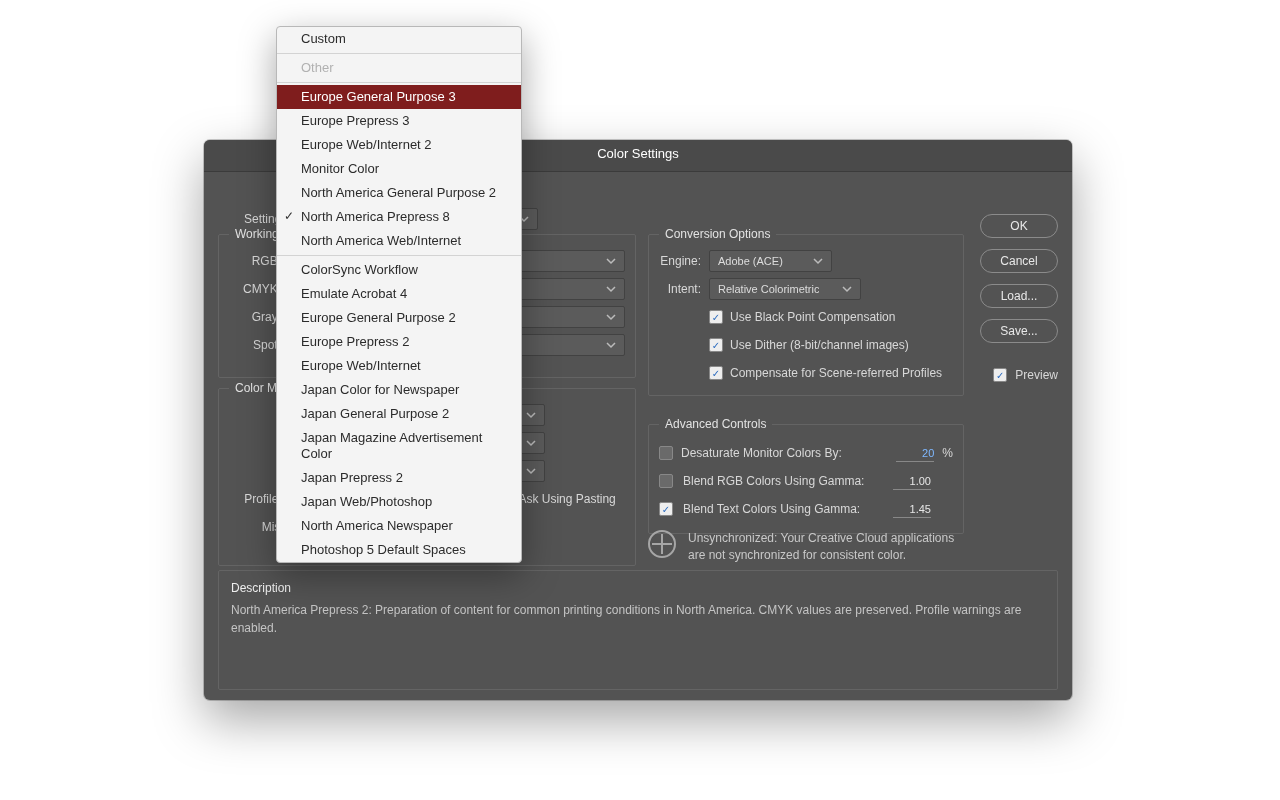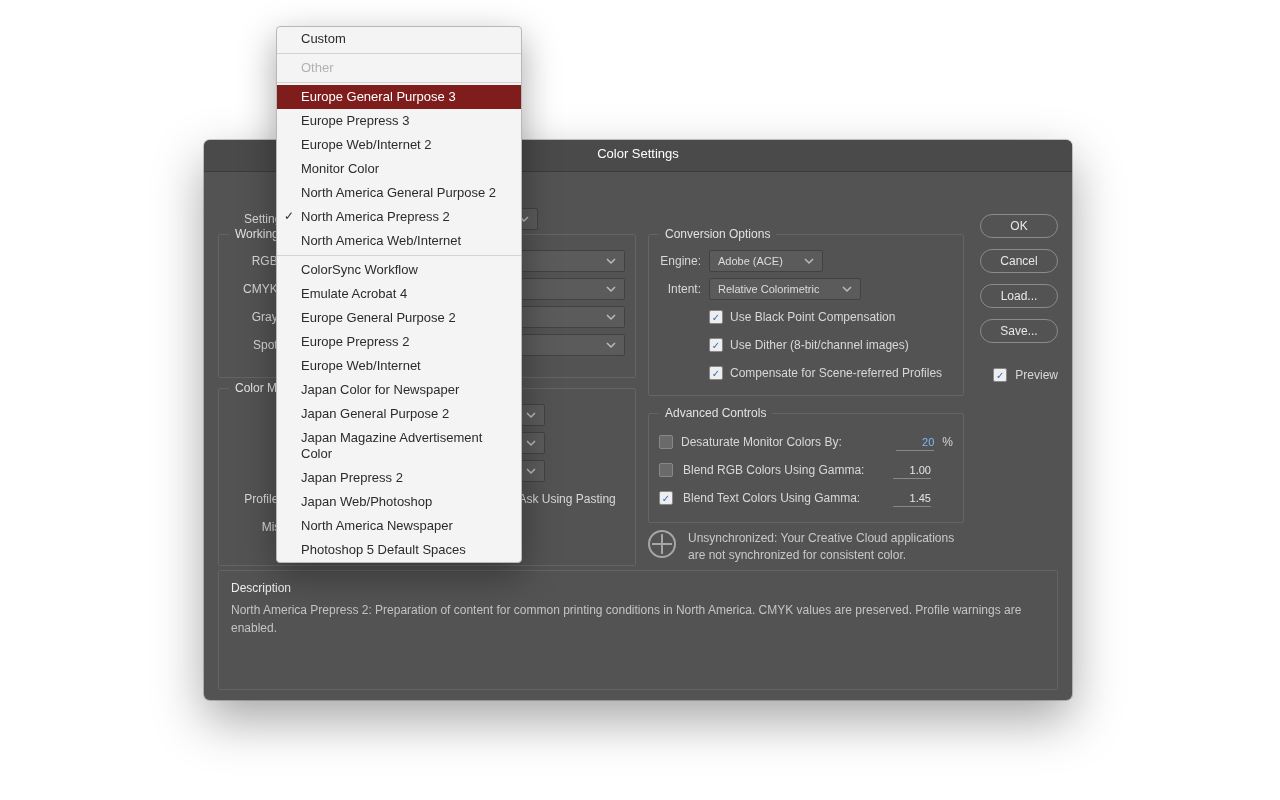--- a/index.html
+++ b/index.html
@@ -163,21 +163,21 @@
             </div>
         </div>
       </div>
     </div>
 
     <div class="group" style="left:444px; top:62px; width:316px; height:162px;">
       <div class="group-title">Conversion Options</div>
       <div style="padding:12px 10px 4px 4px">
         <div class="field-row">
             <div class="field-label" style="width:48px">Engine:</div>
-          <div class="select" style="width:114px">
+          <div class="select" style="width:123px">
               <span class="sel-text">Adobe (ACE)</span>
               <svg width="10" height="10" viewBox="0 0 10 10">
                 <path d="M1 3 L5 7 L9 3" stroke="#ccc" stroke-width="1.5" fill="none"></path>
               </svg>
             </div>
         </div>
         <div class="field-row">
             <div class="field-label" style="width:48px">Intent:</div>
           <div class="select" style="width:152px">
               <span class="sel-text">Relative Colorimetric</span>
@@ -200,21 +200,21 @@
           </div>
         <div class="field-row" style="padding-left:56px">
             <div class="inline-chk">
               <span class="chk">✓</span>
               <span>Compensate for Scene-referred Profiles</span>
             </div>
           </div>
       </div>
     </div>
 
-    <div class="group" style="left:444px; top:241px; width:316px; height:110px;">
+    <div class="group" style="left:444px; top:252px; width:316px; height:110px;">
       <div class="group-title">Advanced Controls</div>
       <div style="padding:14px 10px 4px 10px">
         <div class="field-row" style="">
           <span class="chk unchecked">✓</span>
           <span style="flex:1">Desaturate Monitor Colors By:</span>
           <input class="numinput hl" value="20" style="">
           <span>%</span>
         </div>
         <div class="field-row" style="gap:10px">
           <span class="chk unchecked">✓</span>
@@ -258,21 +258,21 @@
   <div class="dd-item">Custom</div>
   <div class="dd-sep"></div>
   <div class="dd-item dd-disabled">Other</div>
   <div class="dd-sep"></div>
   <div id="dd-g1">
       <div class="dd-item dd-sel">Europe General Purpose 3</div>
       <div class="dd-item">Europe Prepress 3</div>
       <div class="dd-item">Europe Web/Internet 2</div>
       <div class="dd-item">Monitor Color</div>
       <div class="dd-item">North America General Purpose 2</div>
-      <div class="dd-item dd-check">North America Prepress 2</div>
+      <div class="dd-item dd-check">North America Prepress 8</div>
       <div class="dd-item">North America Web/Internet</div>
     </div>
   <div class="dd-sep"></div>
   <div id="dd-g2">
       <div class="dd-item">ColorSync Workflow</div>
       <div class="dd-item">Emulate Acrobat 4</div>
       <div class="dd-item">Europe General Purpose 2</div>
       <div class="dd-item">Europe Prepress 2</div>
       <div class="dd-item">Europe Web/Internet</div>
       <div class="dd-item">Japan Color for Newspaper</div>

